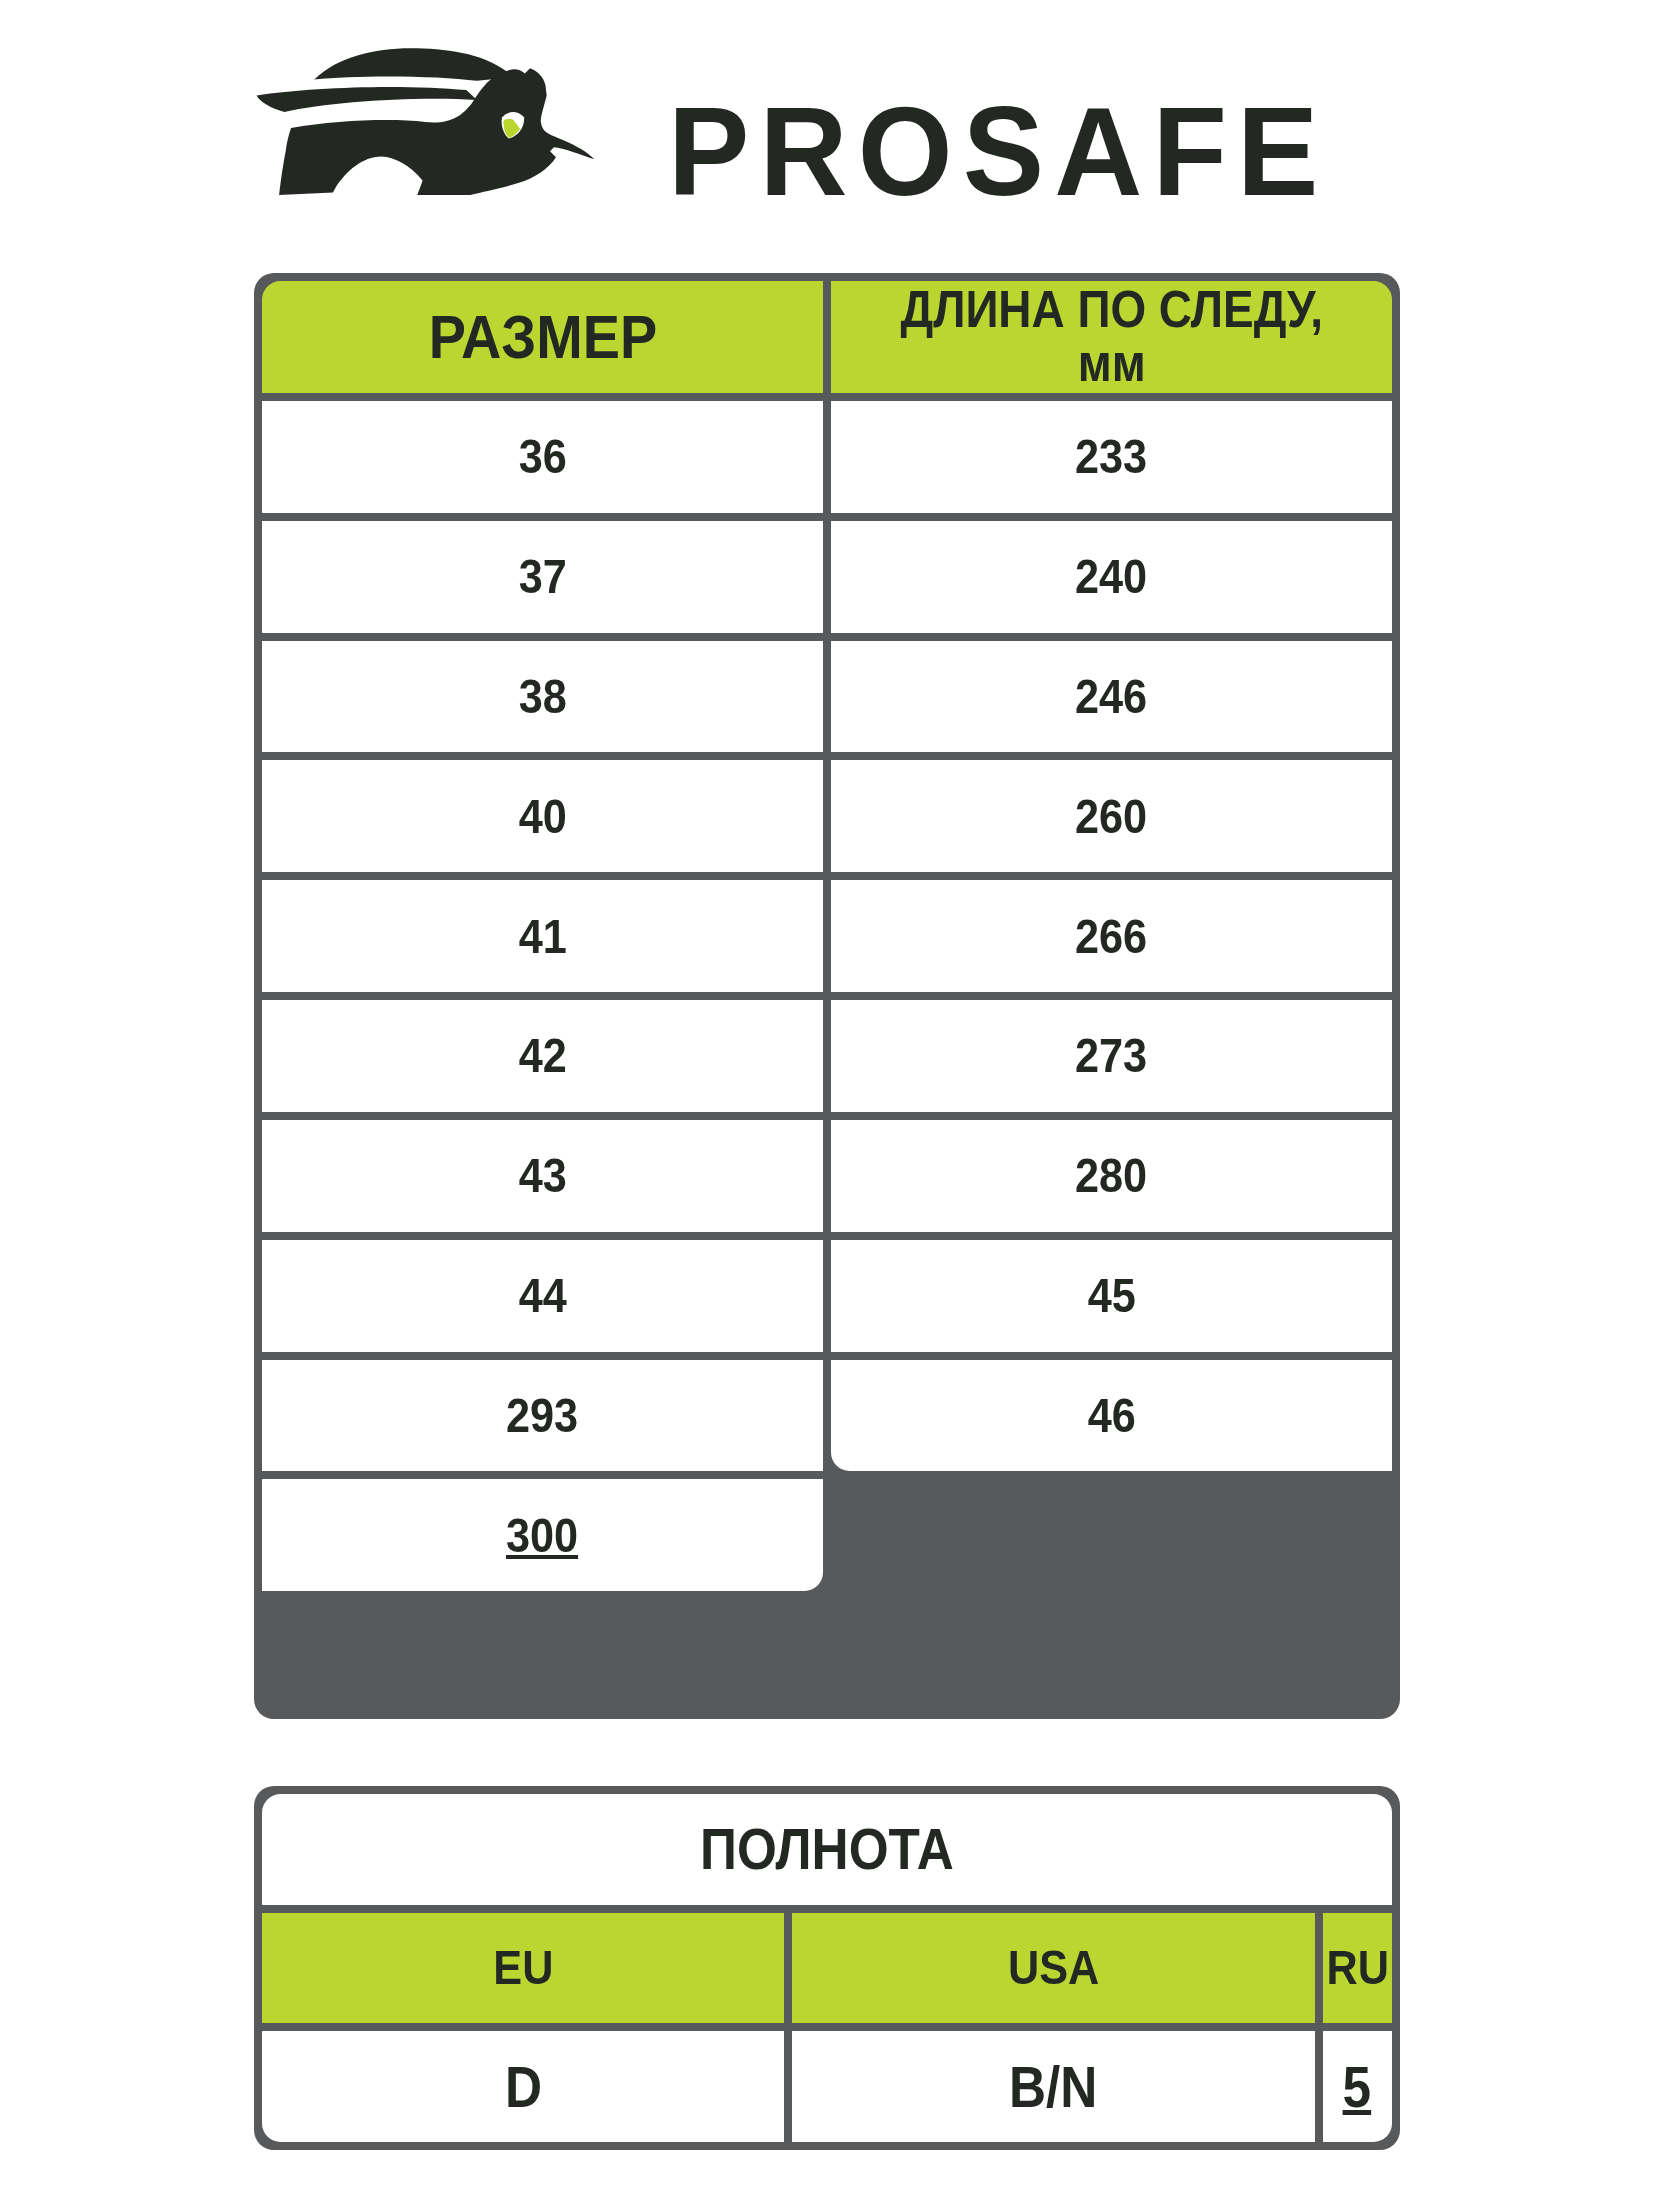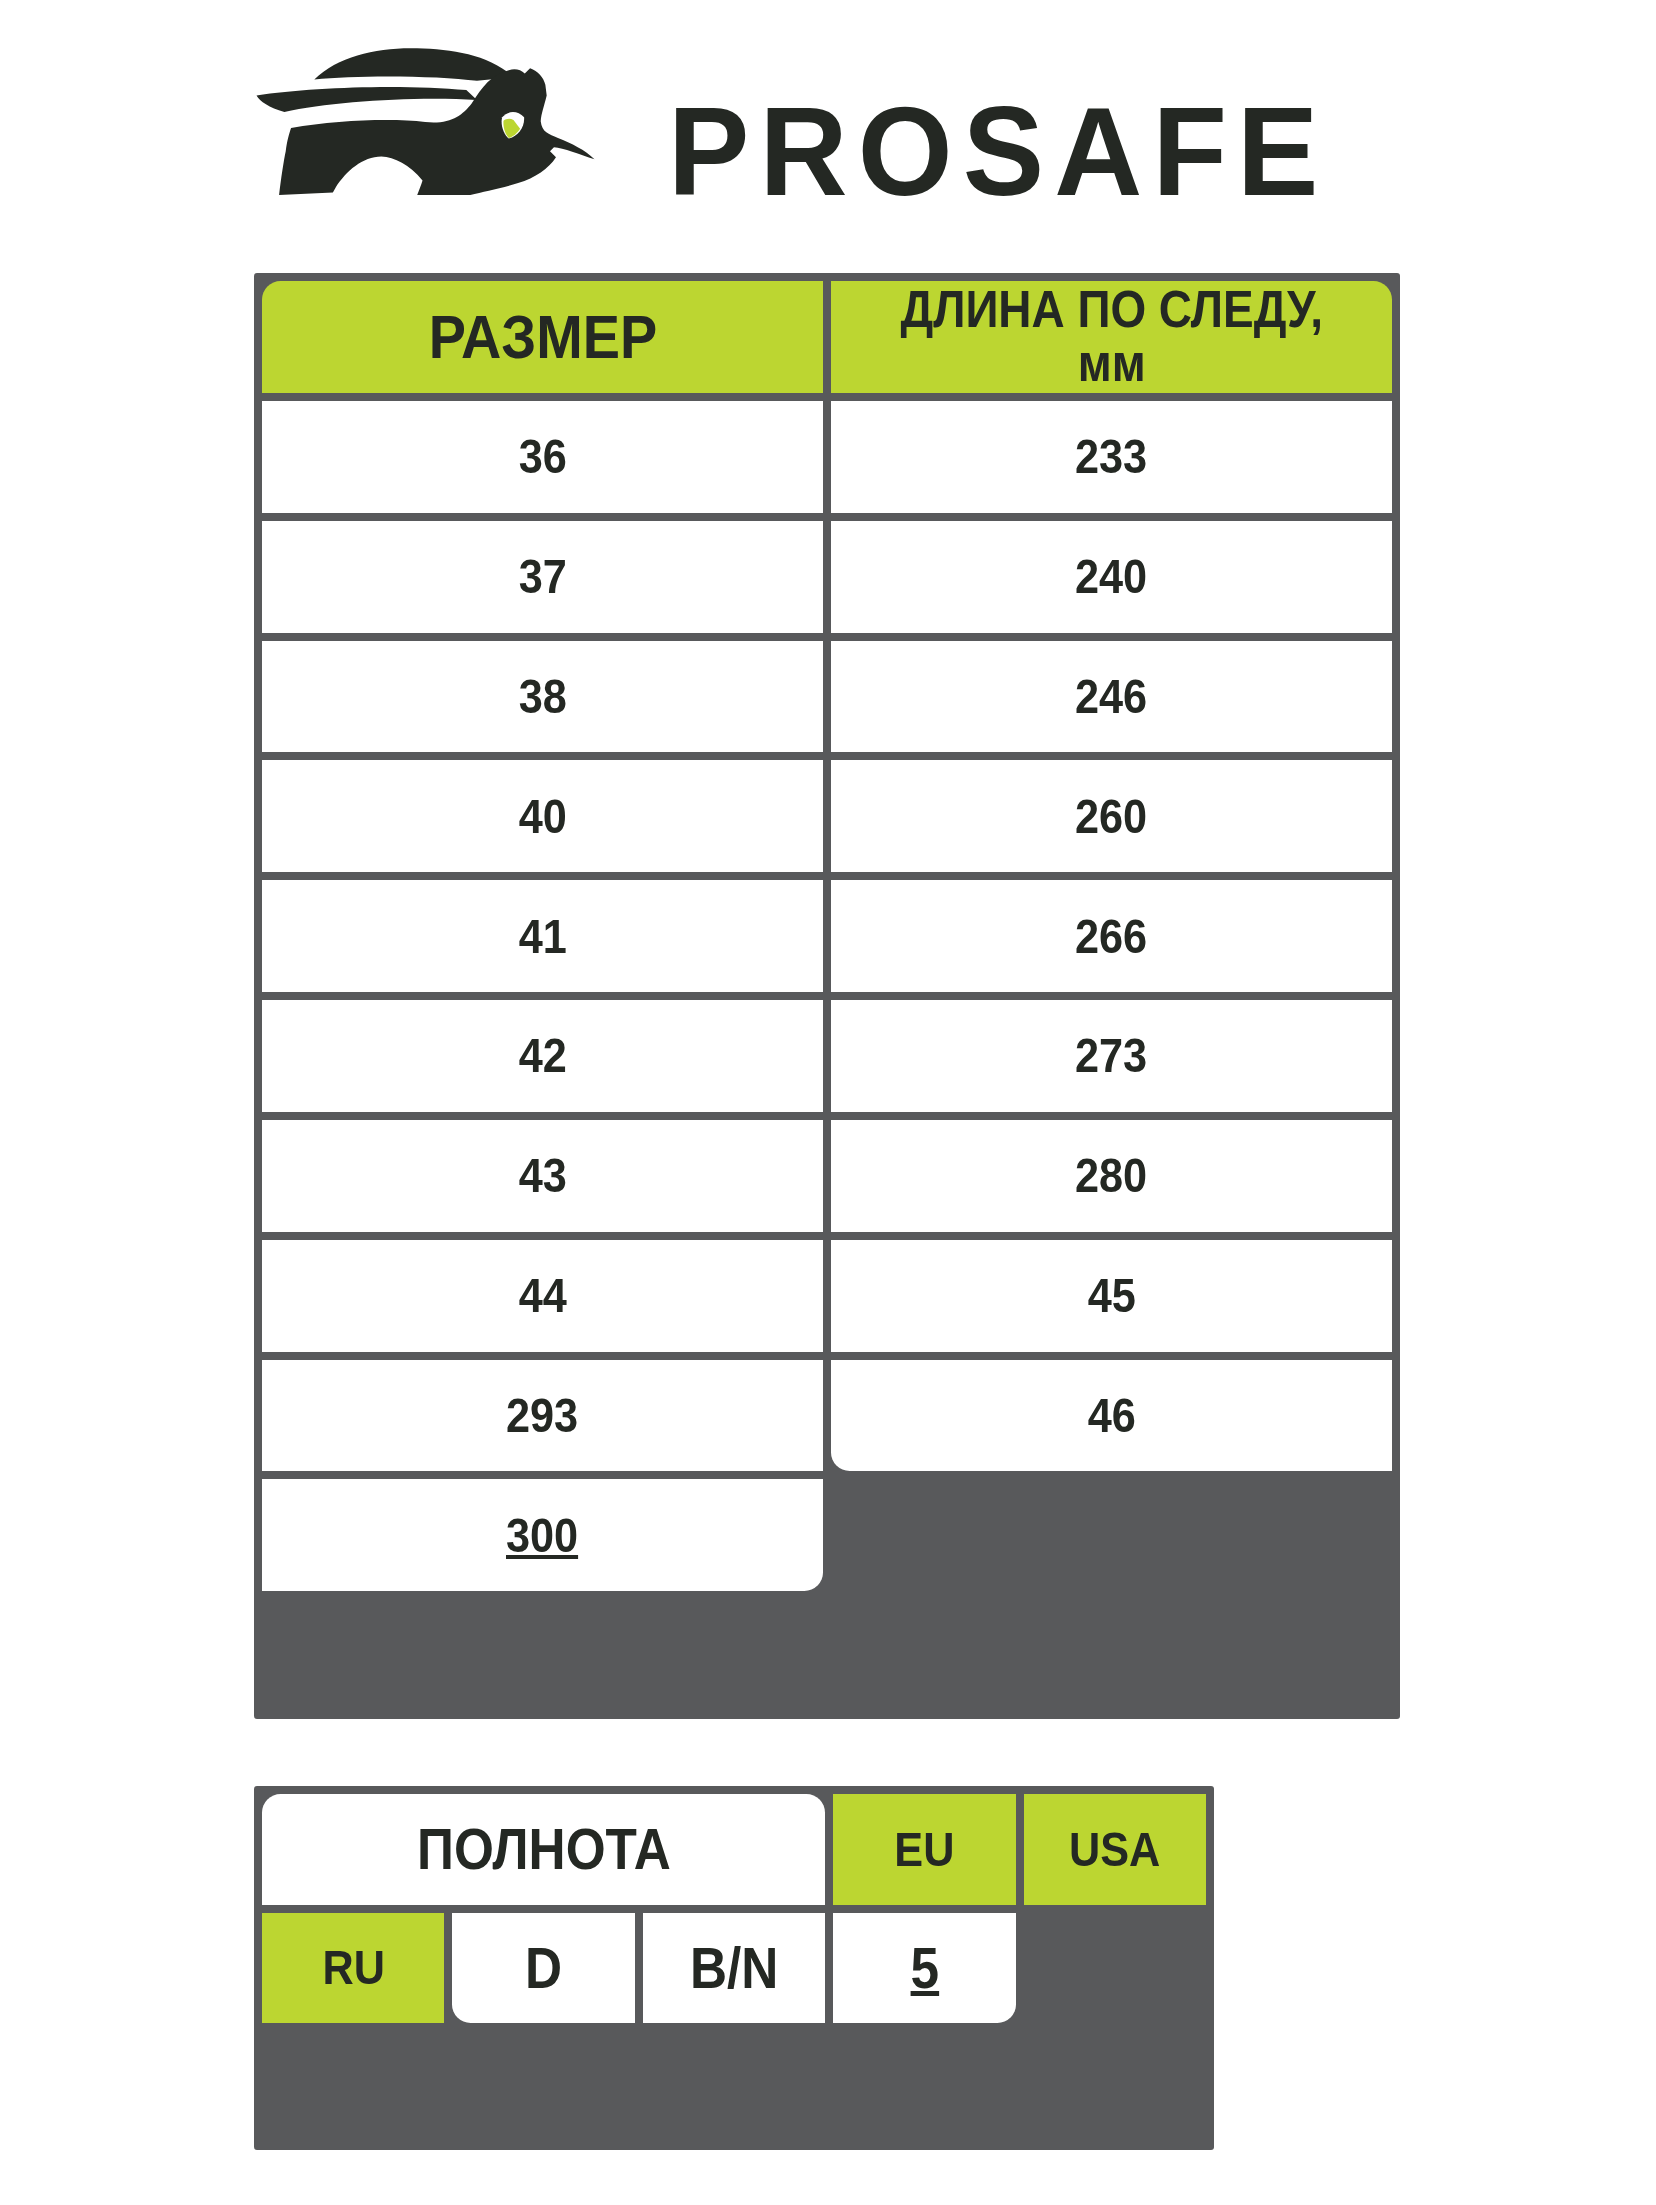--- a/index.html
+++ b/index.html
@@ -40,21 +40,21 @@
     transform: scaleX(0.96);
     transform-origin: left center;
     white-space: nowrap;
   }
 
   
   .tbl {
     position: absolute;
     box-sizing: border-box;
     background: #58595b;           
-    border-radius: 3px;
+    border-radius: 20px;
     padding: 8px;
     display: grid;
     gap: 8px;
   }
   .cell {
     background: #ffffff;
     display: flex;
     align-items: center;
     justify-content: center;
     font-weight: 700;
@@ -85,23 +85,23 @@
     grid-template-rows: repeat(12, 1fr);
   }
   .size-table .hdr { font-size: 62px; line-height: 1; }
   .size-table .hdr .sub-line { font-size: 51px; display: block; line-height: 1.05; }
   .size-table .val { font-size: 48px; }
 
   
   .width-table {
     left: 254px;
     top: 1786px;
-    width: 960px;
+    width: 1146px;
     height: 364px;
-    grid-template-columns: 1fr 1fr 1fr 1fr 1fr;
+    grid-template-columns: 1fr 1fr;
     grid-template-rows: 1fr 1fr 1fr;
   }
   .width-table .title-cell { grid-column: 1 / 4; font-size: 57px; }
   .width-table .hdr { font-size: 48px; }
   .width-table .val { font-size: 57px; }
 </style>
 </head>
 <body>
 
 <div class="brand-logo">

